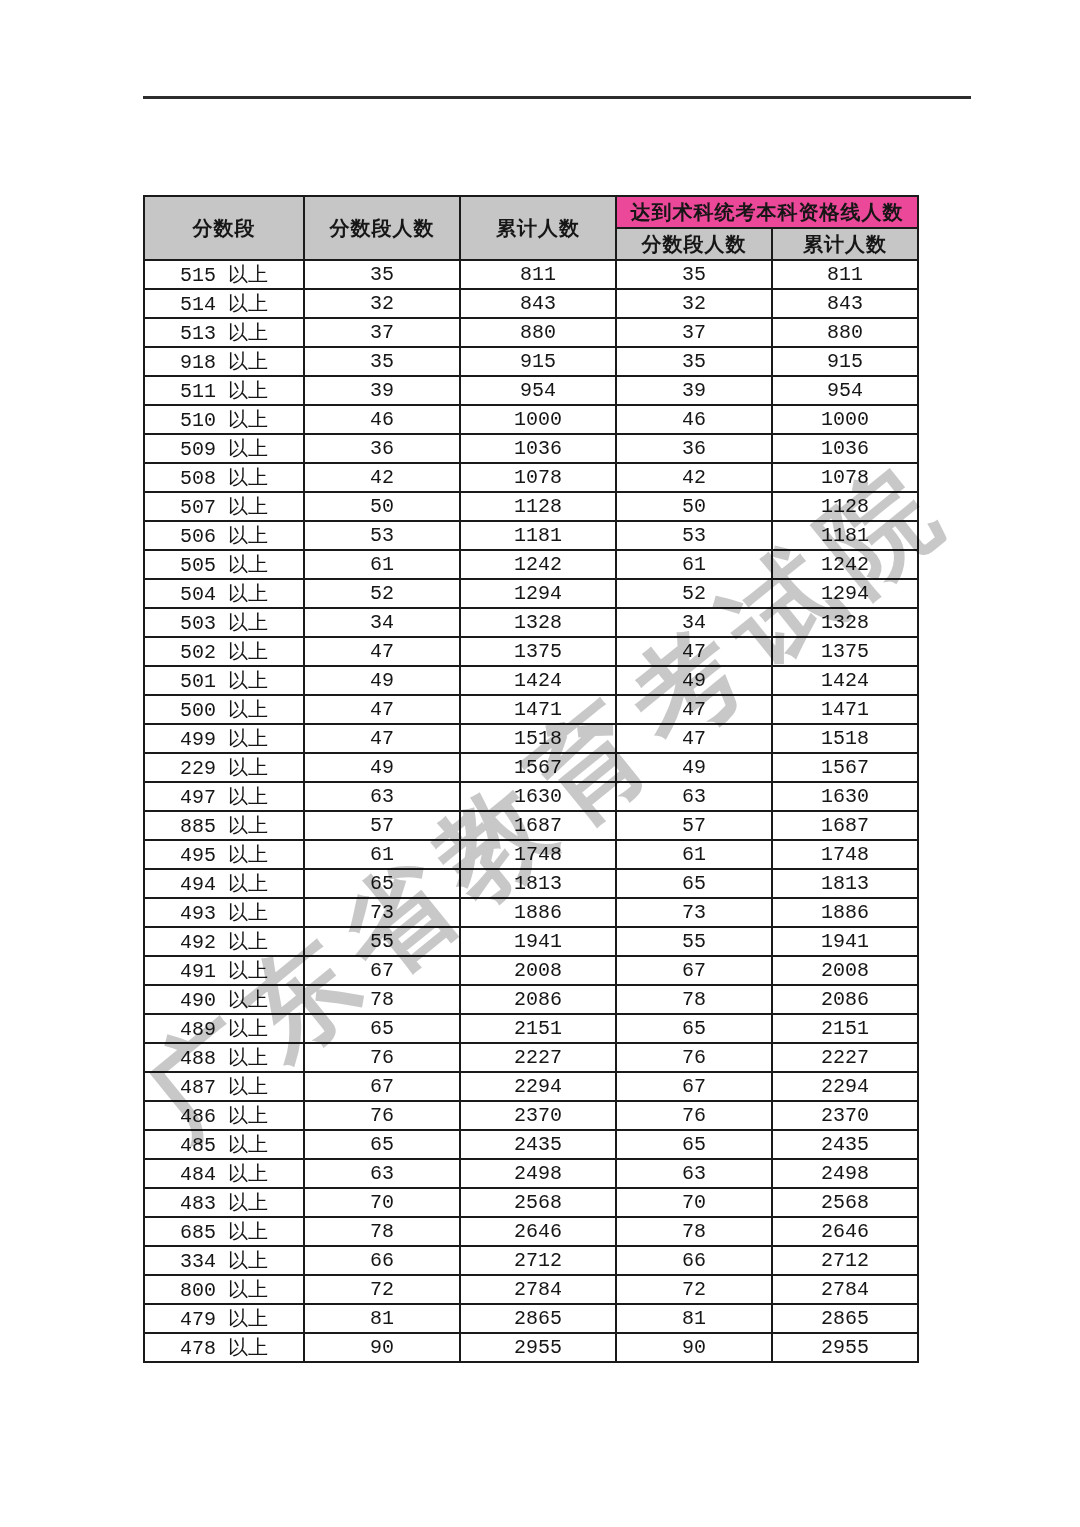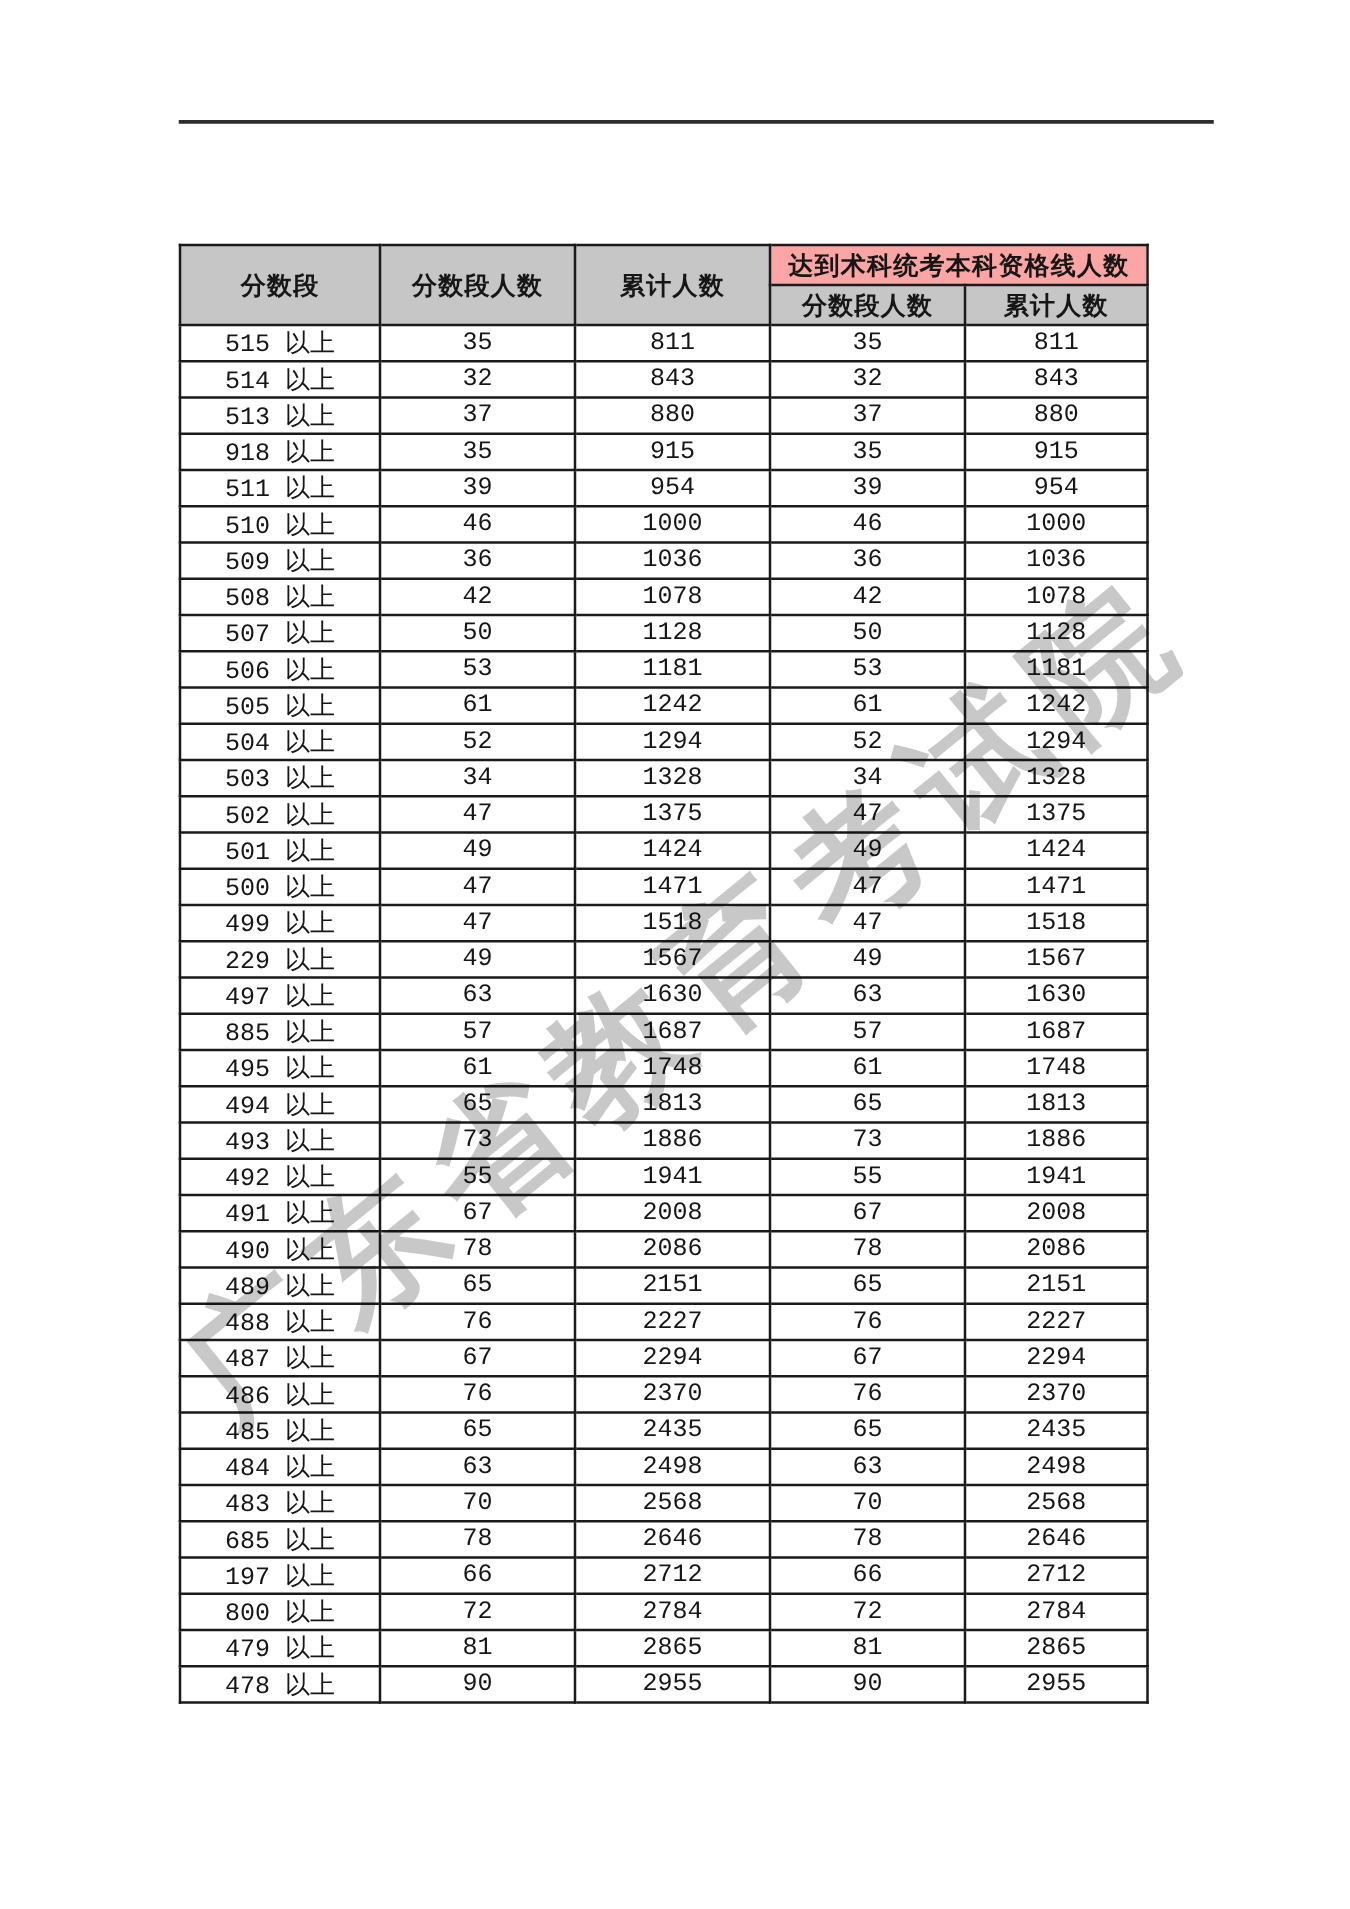--- a/index.html
+++ b/index.html
@@ -36,21 +36,21 @@
     white-space:nowrap;
   }
   .score-table thead tr{height:32px;}
   .score-table tbody tr{height:26px;}
   .score-table th{
     font-size:20px;
     font-weight:bold;
     letter-spacing:1px;
   }
   .score-table th.gray{background:#c6c6c6;}
-  .score-table th.plain{background:#fca5a5;}
+  .score-table th.plain{background:#ec4899;}
   .score-table td{
     font-size:20px;
     font-weight:normal;
     background:#ffffff;
   }
   .watermark{
     position:absolute;
     left:548px;top:800px;
     transform:translate(-50%,-50%) rotate(-39deg);
     font-size:108px;
@@ -323,21 +323,21 @@
         <td>2568</td>
       </tr>
       <tr>
         <td>685 以上</td>
         <td>78</td>
         <td>2646</td>
         <td>78</td>
         <td>2646</td>
       </tr>
       <tr>
-        <td>197 以上</td>
+        <td>334 以上</td>
         <td>66</td>
         <td>2712</td>
         <td>66</td>
         <td>2712</td>
       </tr>
       <tr>
         <td>800 以上</td>
         <td>72</td>
         <td>2784</td>
         <td>72</td>

